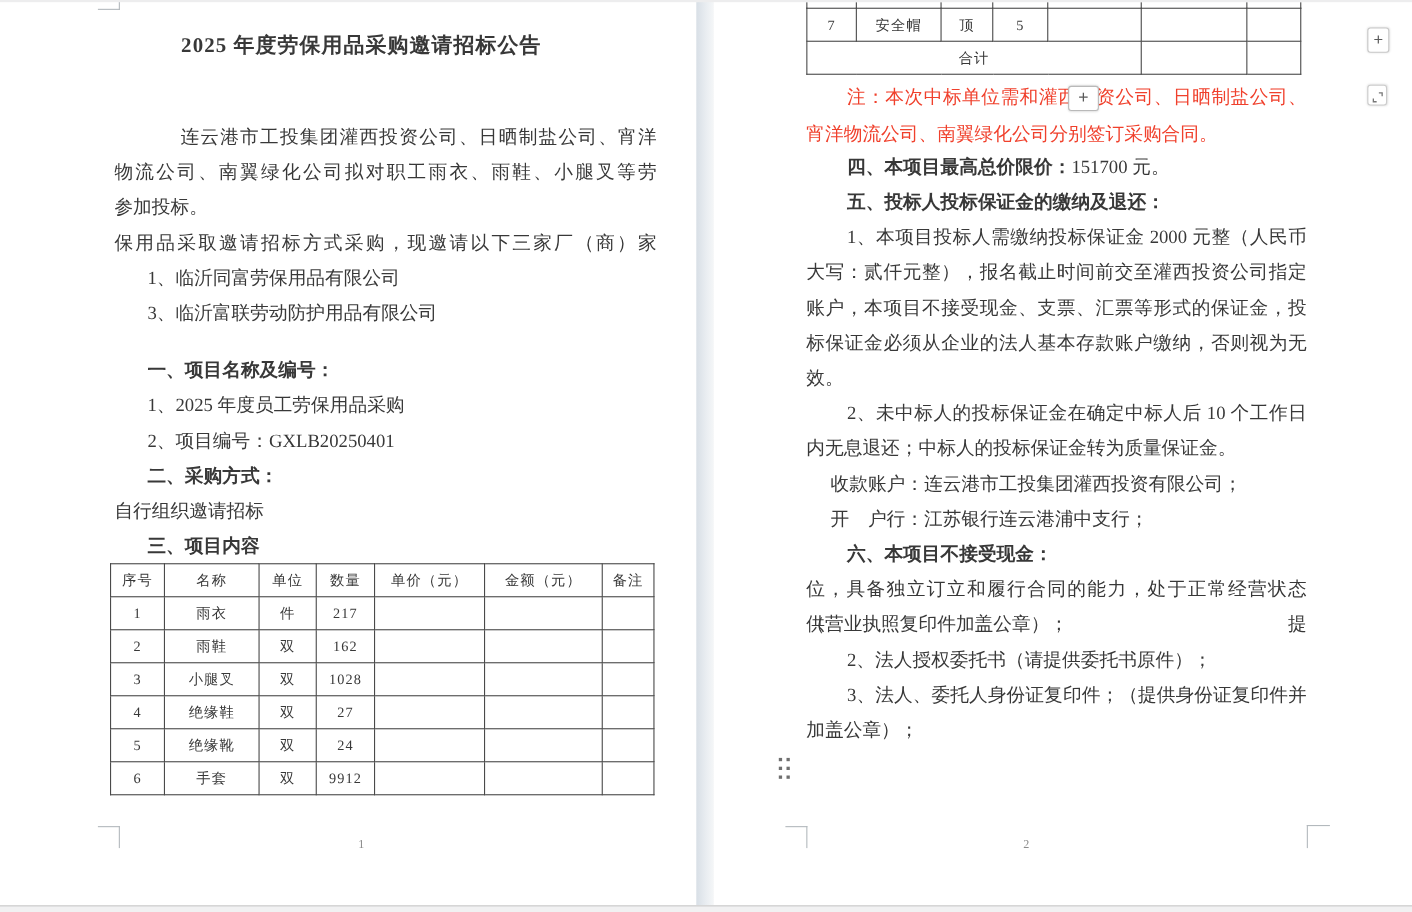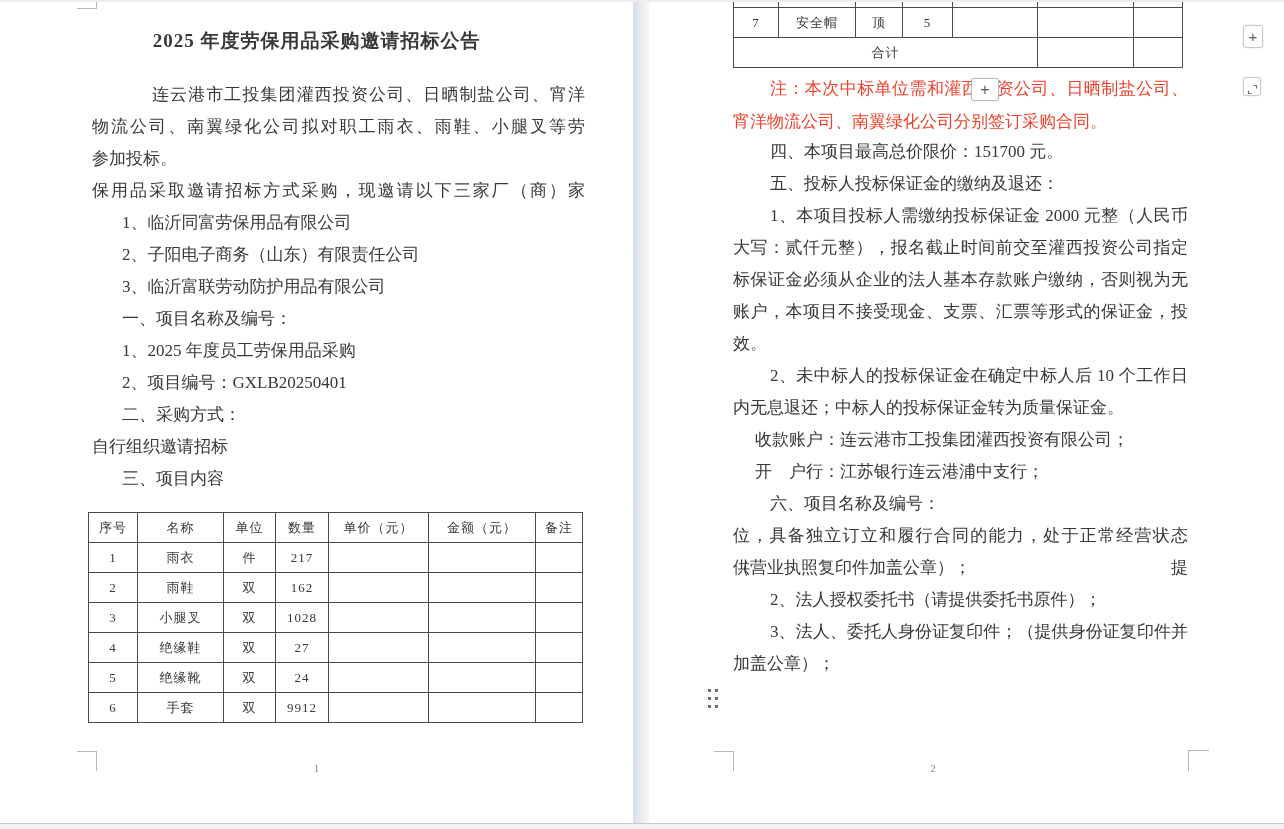--- a/index.html
+++ b/index.html
@@ -1,32 +1,32 @@
 <!DOCTYPE html>
 <html><head>
 <meta charset="utf-8">
 <style>
   html,body{margin:0;padding:0;background:#fff;}
   .canvas{position:relative;width:1284px;height:829px;background:#ffffff;overflow:hidden;
           font-family:"Liberation Serif","DejaVu Serif",serif;color:#383838;}
   .page{position:absolute;top:0;height:823px;background:#fff;}
-  .page1{left:0;width:633px;}
+  .page1{left:12px;width:633px;}
   .page2{left:649px;width:635px;}
   .gap{position:absolute;left:633px;top:0;width:16px;height:823px;
        background:linear-gradient(90deg,#d8dfe6 0%,#e9edf1 55%,#f5f7f8 100%);}
   .topline{position:absolute;left:0;top:0;width:100%;height:2px;background:#ededee;z-index:6;}
   .bottombar{position:absolute;left:0;top:823px;width:100%;height:6px;background:#f1f1f2;border-top:1px solid #c9c9c9;}
 
   .title{position:absolute;top:28px;left:0;width:100%;text-align:center;
          font-size:19px;font-weight:bold;letter-spacing:1px;margin:0;}
 
   .lines{position:absolute;}
   .ln{height:32px;line-height:32px;font-size:17px;text-align:justify;white-space:nowrap;}
   .ln.j{white-space:normal;text-align-last:justify;}
-  .b{font-weight:normal;}
+  .b{font-weight:bold;}
   #p1-lines{left:92px;top:79px;width:493px;}
   #p2-note{left:84px;top:72px;width:455px;}
   #p2-note .ln{height:33px;line-height:33px;color:#f0402c;}
   #p2-lines{left:84px;top:136px;width:455px;}
 
   table.doc{border-collapse:collapse;table-layout:fixed;position:absolute;}
   table.doc td,table.doc th{border:1px solid #4a4a4a;height:29px;padding:0;
       text-align:center;vertical-align:middle;font-size:13px;font-weight:normal;
       letter-spacing:1px;overflow:hidden;}
   #t1{left:88px;top:512px;width:495px;}
@@ -58,28 +58,27 @@
 <body>
 
 <div class="canvas">
   <div class="topline"></div>
 
   <div class="page page1">
     <div class="crop c-tl1"></div>
     <div class="crop c-bl1"></div>
     <h1 class="title">2025 年度劳保用品采购邀请招标公告</h1>
     <div id="p1-lines" class="lines">
-        <div class="ln j" style="padding-left: 60px;"><span>连云港市工投集团灌西投资公司、日晒制盐公司、宵洋</span></div>
+        <div class="ln j" style="padding-left: 60px; margin-top: 30px;"><span>连云港市工投集团灌西投资公司、日晒制盐公司、宵洋</span></div>
         <div class="ln j"><span>物流公司、南翼绿化公司拟对职工雨衣、雨鞋、小腿叉等劳</span></div>
         <div class="ln"><span>参加投标。</span></div>
         <div class="ln j"><span>保用品采取邀请招标方式采购，现邀请以下三家厂（商）家</span></div>
         <div class="ln" style="padding-left: 30px;"><span>1、临沂同富劳保用品有限公司</span></div>
-        <div class="ln" style="padding-left: 30px;"><span>2、子阳电子商务（山东）有限责任公司</span></div>
         <div class="ln" style="padding-left: 30px;"><span>3、临沂富联劳动防护用品有限公司</span></div>
-        <div class="ln" style="padding-left: 30px;"><span class="b">一、项目名称及编号：</span></div>
+        <div class="ln" style="padding-left: 30px; margin-top: 20px;"><span class="b">一、项目名称及编号：</span></div>
         <div class="ln" style="padding-left: 30px;"><span>1、2025 年度员工劳保用品采购</span></div>
         <div class="ln" style="padding-left: 30px;"><span>2、项目编号：GXLB20250401</span></div>
         <div class="ln" style="padding-left: 30px;"><span class="b">二、采购方式：</span></div>
         <div class="ln"><span>自行组织邀请招标</span></div>
         <div class="ln" style="padding-left: 30px;"><span class="b">三、项目内容</span></div>
       </div>
     <table id="t1" class="doc">
       <colgroup>
           <col style="width:49px">
           <col style="width:86px">
@@ -198,28 +197,28 @@
     </table>
     <div id="p2-note" class="lines">
         <div class="ln j" style="padding-left: 37px;"><span>注：本次中标单位需和灌西投资公司、日晒制盐公司、</span></div>
         <div class="ln"><span>宵洋物流公司、南翼绿化公司分别签订采购合同。</span></div>
       </div>
     <div id="p2-lines" class="lines">
         <div class="ln" style="padding-left: 37px;"><span class="b">四、本项目最高总价限价：</span><span>151700 元。</span></div>
         <div class="ln" style="padding-left: 37px;"><span class="b">五、投标人投标保证金的缴纳及退还：</span></div>
         <div class="ln j" style="padding-left: 37px;"><span>1、本项目投标人需缴纳投标保证金 2000 元整（人民币</span></div>
         <div class="ln j"><span>大写：贰仟元整），报名截止时间前交至灌西投资公司指定</span></div>
+        <div class="ln j"><span>账户，本项目不接受现金、支票、汇票等形式的保证金，投</span></div>
         <div class="ln j"><span>标保证金必须从企业的法人基本存款账户缴纳，否则视为无</span></div>
-        <div class="ln j"><span>账户，本项目不接受现金、支票、汇票等形式的保证金，投</span></div>
         <div class="ln"><span>效。</span></div>
         <div class="ln j" style="padding-left: 37px;"><span>2、未中标人的投标保证金在确定中标人后 10 个工作日</span></div>
         <div class="ln"><span>内无息退还；中标人的投标保证金转为质量保证金。</span></div>
         <div class="ln" style="padding-left: 22px;"><span>收款账户：连云港市工投集团灌西投资有限公司；</span></div>
         <div class="ln" style="padding-left: 22px;"><span>开　户行：江苏银行连云港浦中支行；</span></div>
-        <div class="ln" style="padding-left: 37px;"><span class="b">六、项目名称及编号：</span></div>
+        <div class="ln" style="padding-left: 37px;"><span class="b">六、本项目不接受现金：</span></div>
         <div class="ln j"><span>位，具备独立订立和履行合同的能力，处于正常经营状态（提</span></div>
         <div class="ln"><span>供营业执照复印件加盖公章）；</span></div>
         <div class="ln" style="padding-left: 37px;"><span>2、法人授权委托书（请提供委托书原件）；</span></div>
         <div class="ln j" style="padding-left: 37px;"><span>3、法人、委托人身份证复印件；（提供身份证复印件并</span></div>
         <div class="ln"><span>加盖公章）；</span></div>
       </div>
     <div class="dots">
       <i></i>
         <i></i>
         <i></i>

